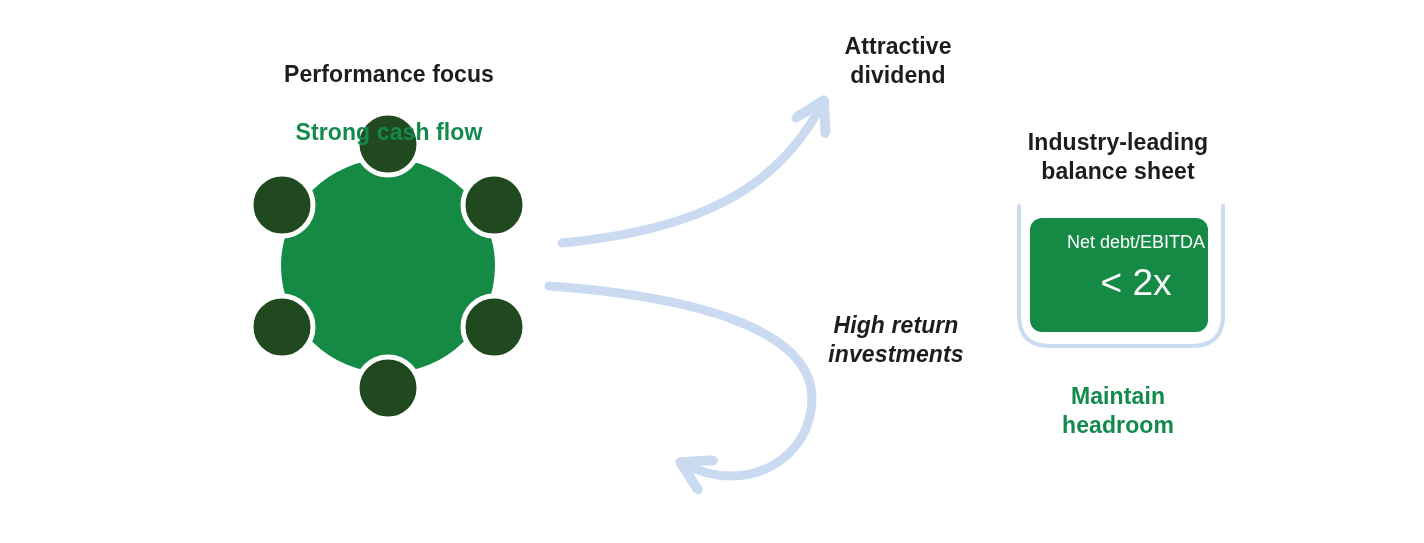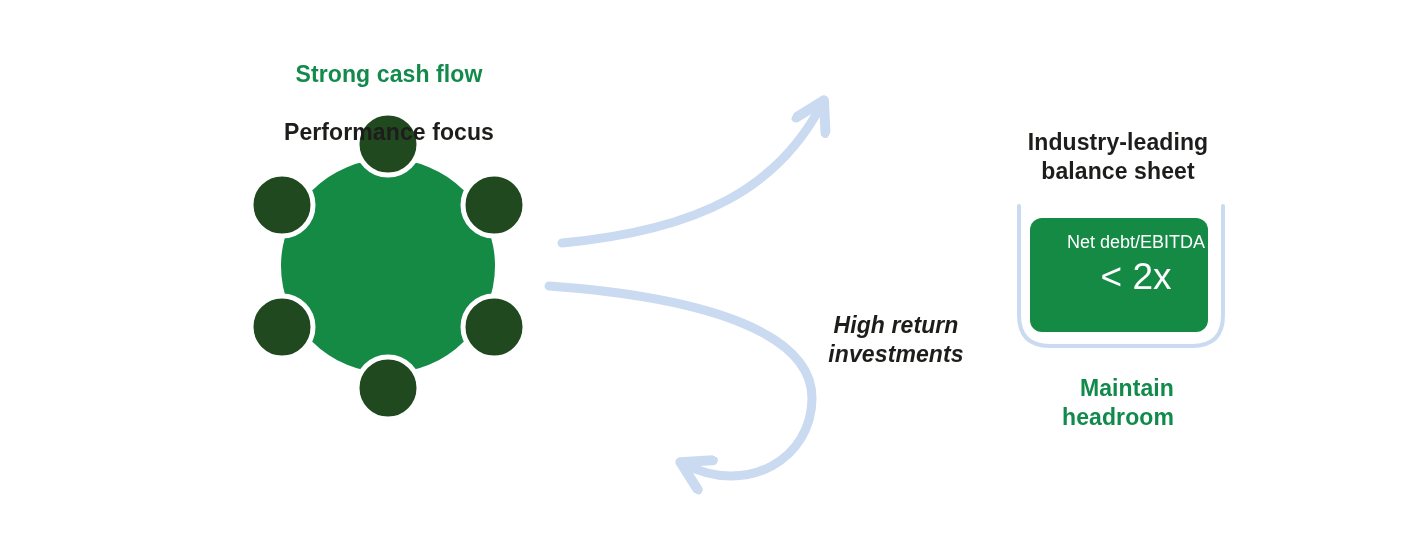--- a/index.html
+++ b/index.html
@@ -34,42 +34,42 @@
     font-weight:600;
     white-space:pre-line;
     letter-spacing:.1px;
   }
   .label .line{display:block;}
   .green{color:var(--green-text);}
   .hub-label{left:389px;top:31px;}
   .dividend-label{left:898px;top:32px;}
   .investments-label{left:896px;top:311px;font-style:italic;}
   .balance-title{left:1118px;top:128px;}
-  .headroom-note{left:1118px;top:374px;color:var(--green-text);text-align:right;}
+  .headroom-note{left:1118px;top:382px;color:var(--green-text);}
   .metric-card{
     position:absolute;
     left:1030px;top:218px;
     width:178px;height:114px;
     background:var(--green-main);
     border-radius:12px;
     color:var(--box-text);
     text-align:center;
     padding-top:13px;
     padding-left:34px;
   }
   .metric-label{
     font-size:18px;
     line-height:22px;
     font-weight:400;
   }
   .metric-value{
     font-size:37px;
     line-height:44px;
     font-weight:500;
-    margin-top:2px;
+    margin-top:8px;
   }
 </style>
 </head>
 <body>
 
 <div class="canvas">
 
   <svg class="layer" viewBox="0 0 1424 543">
     <defs>
       <marker id="arrowhead" viewBox="0 0 10 10" refX="7" refY="5" markerWidth="4.6" markerHeight="4.6" orient="auto-start-reverse">
@@ -88,24 +88,26 @@
       <circle cx="494" cy="205" r="31" style="fill:var(--green-dark)" stroke="#ffffff" stroke-width="5"></circle>
       <circle cx="282" cy="327" r="31" style="fill:var(--green-dark)" stroke="#ffffff" stroke-width="5"></circle>
       <circle cx="494" cy="327" r="31" style="fill:var(--green-dark)" stroke="#ffffff" stroke-width="5"></circle>
       <circle cx="388" cy="388" r="31" style="fill:var(--green-dark)" stroke="#ffffff" stroke-width="5"></circle>
     </g>
 
     <path d="M 1019 206 L 1019 315 Q 1019 346 1050 346 L 1192 346 Q 1223 346 1223 315 L 1223 206" fill="none" style="stroke:var(--arrow-blue)" stroke-width="4" stroke-linecap="round"></path>
   </svg>
 
   <div class="label hub-label">
+    <span class="line">Performance focus</span>
     <span class="line green">Strong cash flow</span>
-    <span class="line">Performance focus</span>
   </div>
 
+  <div class="label dividend-label">Attractive
+dividend</div>
 
   <div class="label investments-label">High return
 investments</div>
 
   <div class="label balance-title">Industry-leading
 balance sheet</div>
 
   <div class="metric-card">
     <div class="metric-label">Net debt/EBITDA</div>
     <div class="metric-value">&lt; 2x</div>

